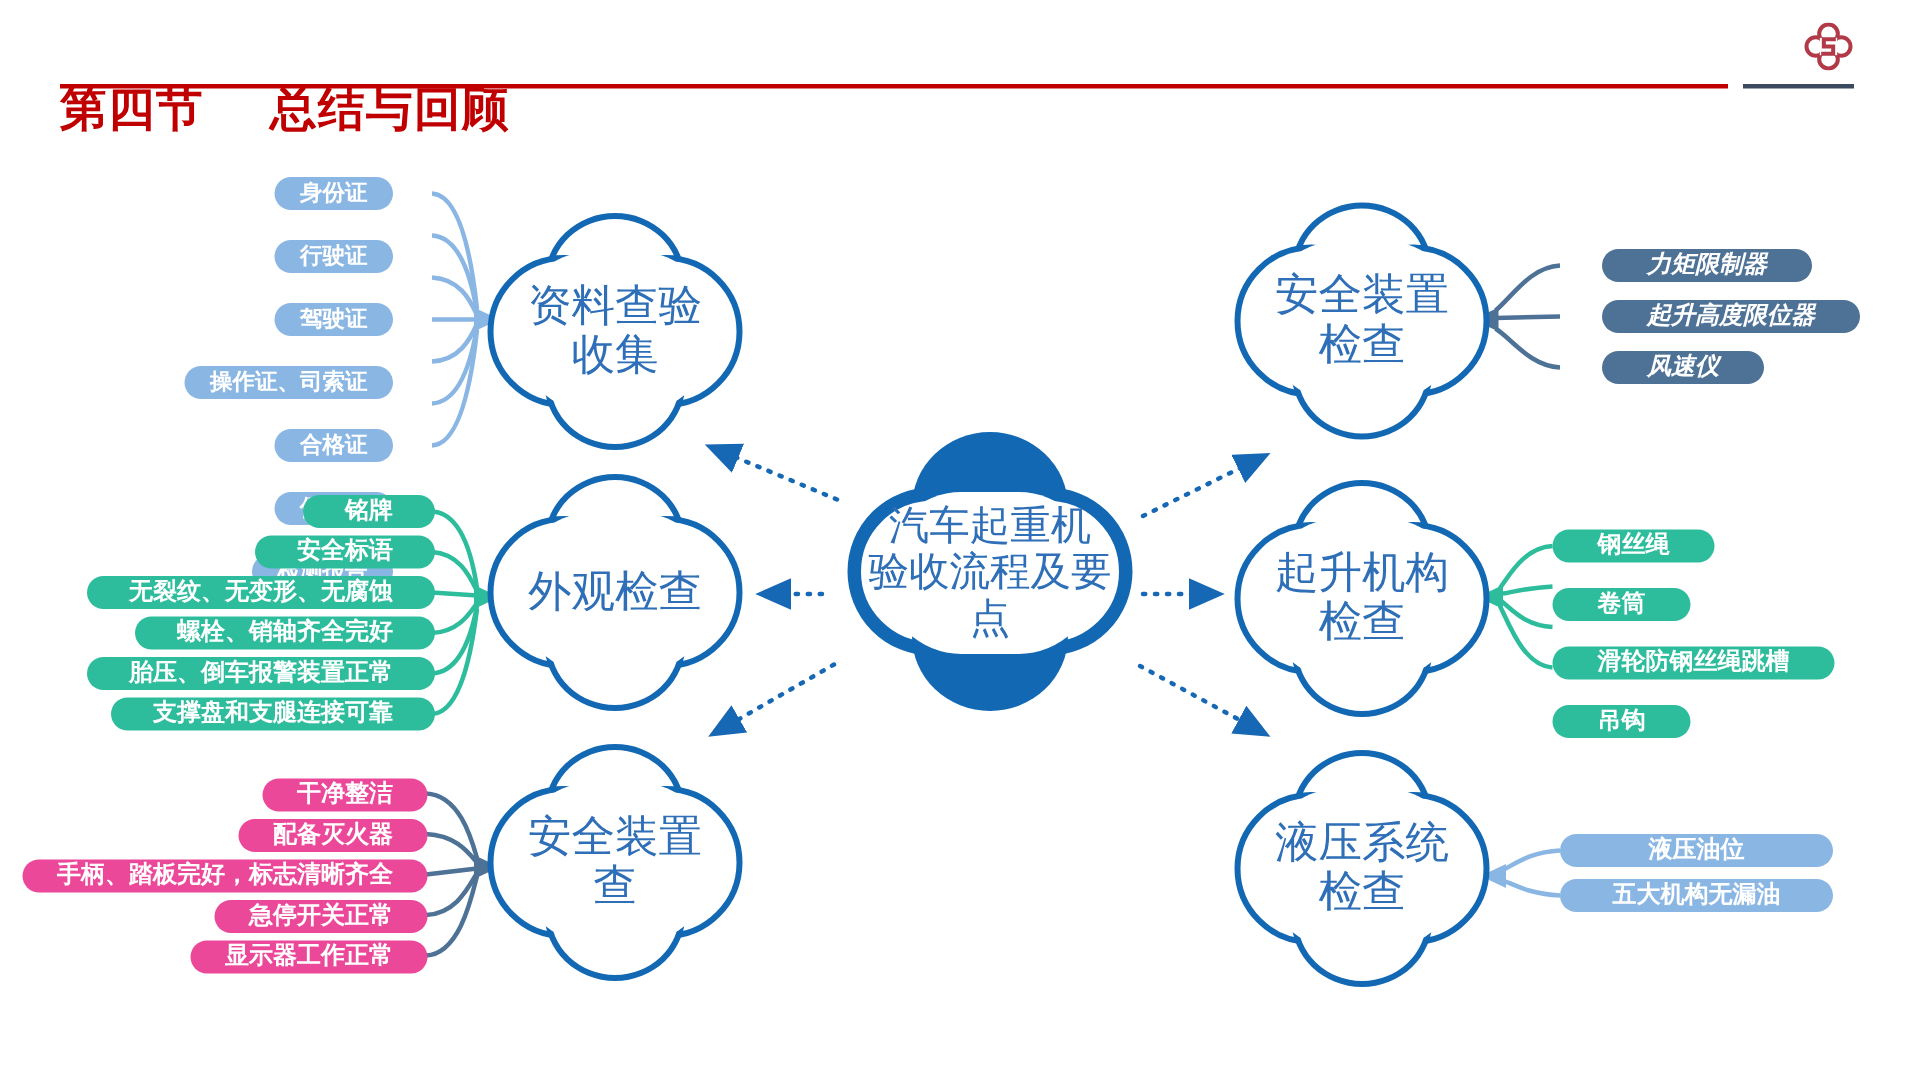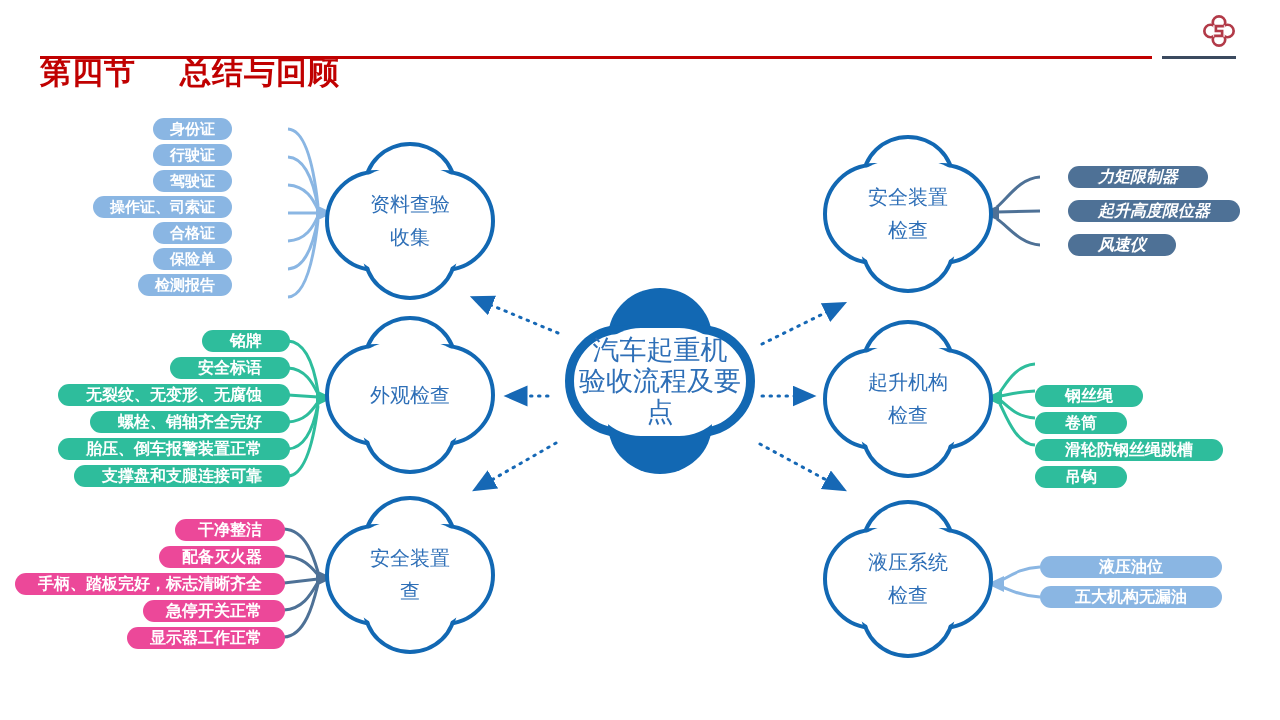--- a/index.html
+++ b/index.html
@@ -16,21 +16,21 @@
   
   .clover{position:absolute;z-index:2;}
   .petal{position:absolute;border-radius:50%;background:#fff;box-sizing:border-box;border:4px solid #1268B3;}
   .branch{width:170px;height:158px;}
   .branch .pt{width:94px;height:90px;left:38px;top:0;}
   .branch .pb{width:94px;height:90px;left:38px;bottom:0;}
   .branch .pl{width:102px;height:102px;left:0;top:28px;}
   .branch .pr{width:102px;height:102px;right:0;top:28px;}
   .branch .cover{position:absolute;left:22px;top:26px;width:126px;height:106px;background:#fff;border-radius:46px;}
   .clover-label{position:absolute;left:0;top:0;width:100%;height:100%;display:flex;flex-direction:column;
-    align-items:center;justify-content:center;color:#2E6FB7;font-size:20px;line-height:33px;text-align:center;}
+    align-items:center;justify-content:center;color:#2E6FB7;font-size:29px;line-height:33px;text-align:center;}
   .center-node{width:190px;height:186px;}
   .center-node .pt{width:104px;height:100px;left:43px;top:0;background:#1268B3;border:none;}
   .center-node .pb{width:104px;height:100px;left:43px;bottom:0;background:#1268B3;border:none;}
   .center-node .pl{width:112px;height:112px;left:0;top:37px;border-width:9px;}
   .center-node .pr{width:112px;height:112px;right:0;top:37px;border-width:9px;}
   .center-node .cover{position:absolute;left:24px;top:40px;width:142px;height:108px;background:#fff;border-radius:52px;}
   .center-node .clover-label{font-size:27px;line-height:31px;}
   
   .pill-col{position:absolute;display:flex;flex-direction:column;z-index:2;}
   .pill-col.left{align-items:flex-end;}
@@ -213,21 +213,21 @@
     <div class="petal pl"></div>
   <div class="petal pr"></div>
     <div class="petal pb"></div>
   <div class="cover"></div>
   <div class="clover-label">
     <span>液压系统</span>
     <span>检查</span>
   </div>
 </div>
 
-<div class="pill-col left" style="right:1048px;top:118px;gap:4px;">
+<div class="pill-col left" style="right:1018px;top:118px;gap:20px;">
   <div class="pill lb">身份证</div>
   <div class="pill lb">行驶证</div>
   <div class="pill lb">驾驶证</div>
   <div class="pill lb">操作证、司索证</div>
   <div class="pill lb">合格证</div>
   <div class="pill lb">保险单</div>
   <div class="pill lb">检测报告</div>
 </div>
 
 <div class="pill-col left" style="right:990px;top:330px;gap:5px;">
@@ -246,21 +246,21 @@
   <div class="pill sl">急停开关正常</div>
   <div class="pill sl">显示器工作正常</div>
 </div>
 
 <div class="pill-col right" style="left:1068px;top:166px;gap:12px;font-style:italic;">
   <div class="pill rsl">力矩限制器</div>
   <div class="pill rsl">起升高度限位器</div>
   <div class="pill rsl">风速仪</div>
 </div>
 
-<div class="pill-col right" style="left:1035px;top:353px;gap:5px;margin-top:32px;">
+<div class="pill-col right" style="left:1035px;top:353px;gap:17px;">
   <div class="pill rgr">钢丝绳</div>
   <div class="pill rgr">卷筒</div>
   <div class="pill rgr">滑轮防钢丝绳跳槽</div>
   <div class="pill rgr">吊钩</div>
 </div>
 
 <div class="pill-col right" style="left:1040px;top:556px;gap:8px;">
   <div class="pill rlb">液压油位</div>
   <div class="pill rlb">五大机构无漏油</div>
 </div>

